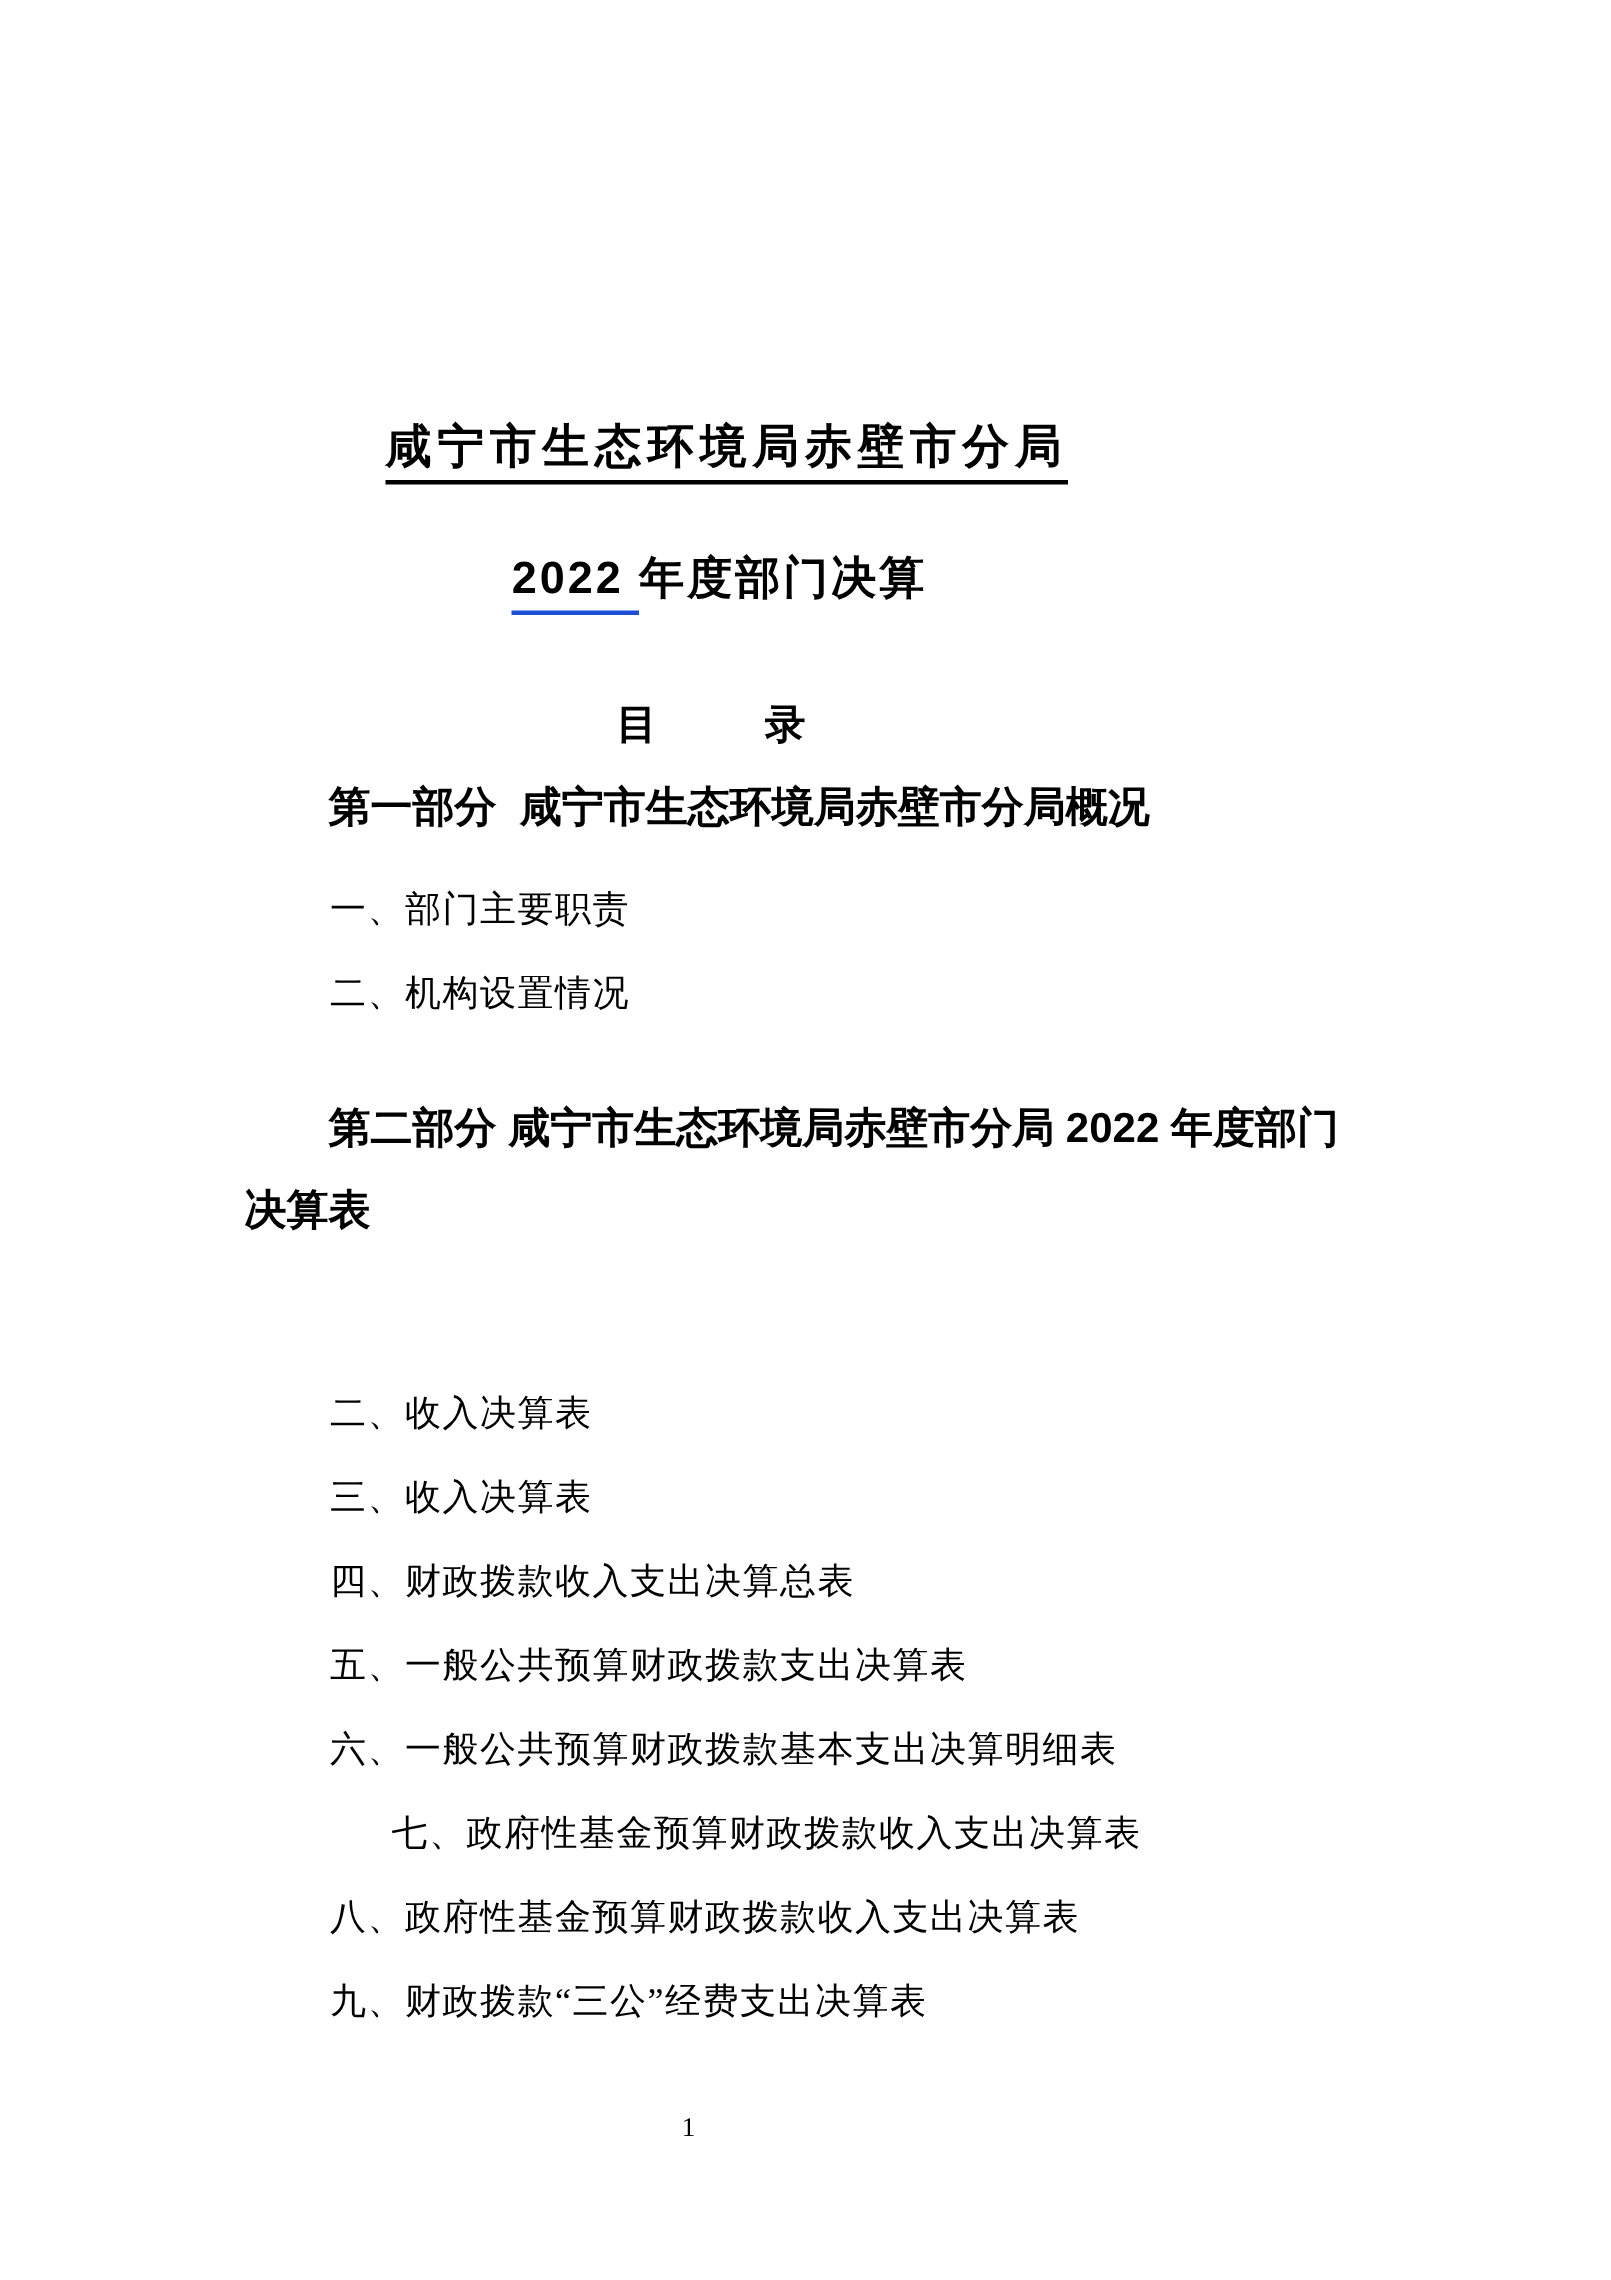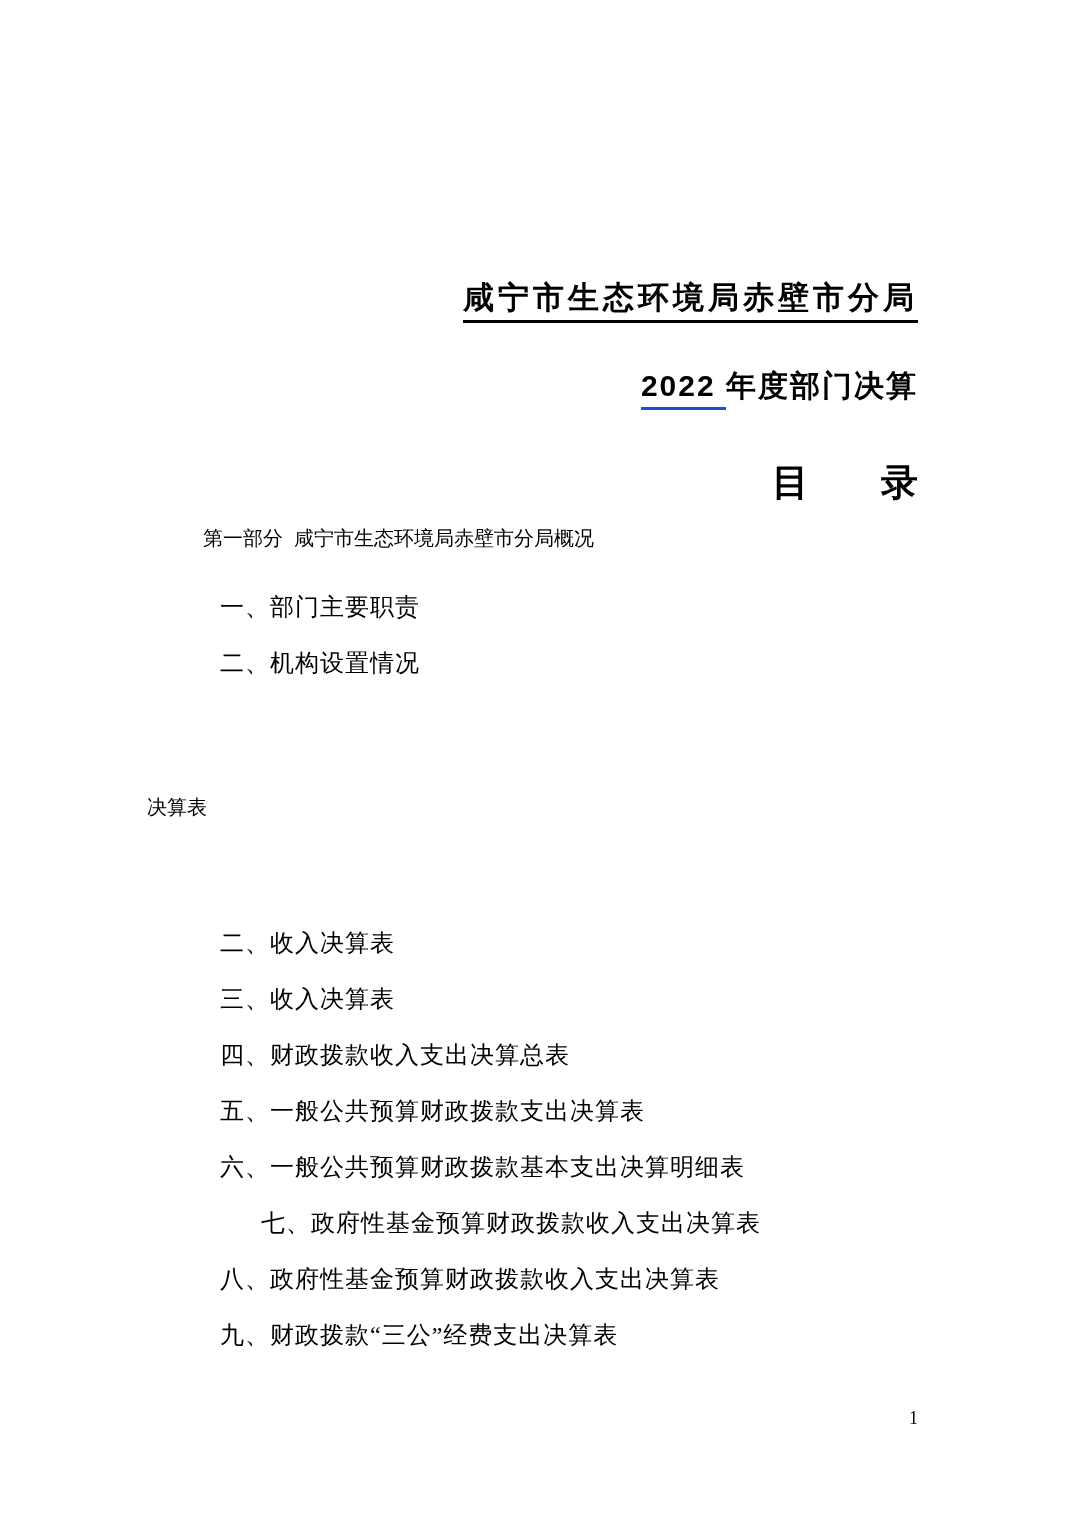--- a/index.html
+++ b/index.html
@@ -15,21 +15,21 @@
     color: #000000;
     overflow: hidden;
   }
   .line {
     position: absolute;
     white-space: pre-wrap;
   }
   .centered {
     left: 0;
     width: 918px;
-    text-align: right;
+    text-align: center;
   }
   .doc-title {
     top: 238px;
     font-family: "Liberation Sans", "DejaVu Sans", sans-serif;
     font-weight: bold;
     font-size: 31px;
     line-height: 40px;
     letter-spacing: 4px;
   }
   .doc-subtitle {
@@ -46,32 +46,32 @@
   }
   .u-year {
     border-bottom: 3px solid #1d4ed8;
     padding-bottom: 5px;
     white-space: pre;
   }
   .toc-title {
     top: 429px;
     font-family: "Liberation Sans", "DejaVu Sans", sans-serif;
     font-weight: bold;
-    font-size: 37px;
+    font-size: 27px;
     line-height: 36px;
   }
   .toc-title .gap-right {
     margin-left: 72px;
   }
   .part-heading {
-    left: 147px;
+    left: 163px;
     width: 760px;
     font-family: "Liberation Sans", "DejaVu Sans", sans-serif;
-    font-weight: normal;
-    font-size: 20px;
+    font-weight: bold;
+    font-size: 28px;
     line-height: 36px;
   }
   .indent2 {
     text-indent: 56px;
   }
   .h-part1 { top: 520px; }
   .h-part2-l1 { top: 734px; }
   .h-part2-l2 { top: 789px; }
   .toc-item {
     position: absolute;
@@ -116,20 +116,21 @@
 
   <div class="line centered toc-title">
     <span>目</span><span class="gap-right">录</span>
   </div>
 
   <div class="line part-heading indent2 h-part1">第一部分  咸宁市生态环境局赤壁市分局概况</div>
 
   <div class="toc-item p1-i1">二、机构设置情况</div>
   <div class="toc-item p1-i0">一、部门主要职责</div>
 
+  <div class="line part-heading indent2 h-part2-l1">第二部分 咸宁市生态环境局赤壁市分局 2022 年度部门</div>
   <div class="line part-heading h-part2-l2">决算表</div>
 
   <div class="toc-item p2-i1">二、收入决算表</div>
   <div class="toc-item p2-i2">三、收入决算表</div>
   <div class="toc-item p2-i4">五、一般公共预算财政拨款支出决算表</div>
   <div class="toc-item p2-i3">四、财政拨款收入支出决算总表</div>
   <div class="toc-item p2-i5">六、一般公共预算财政拨款基本支出决算明细表</div>
   <div class="toc-item p2-i6">七、政府性基金预算财政拨款收入支出决算表</div>
   <div class="toc-item p2-i7">八、政府性基金预算财政拨款收入支出决算表</div>
   <div class="toc-item p2-i8">九、财政拨款“三公”经费支出决算表</div>

